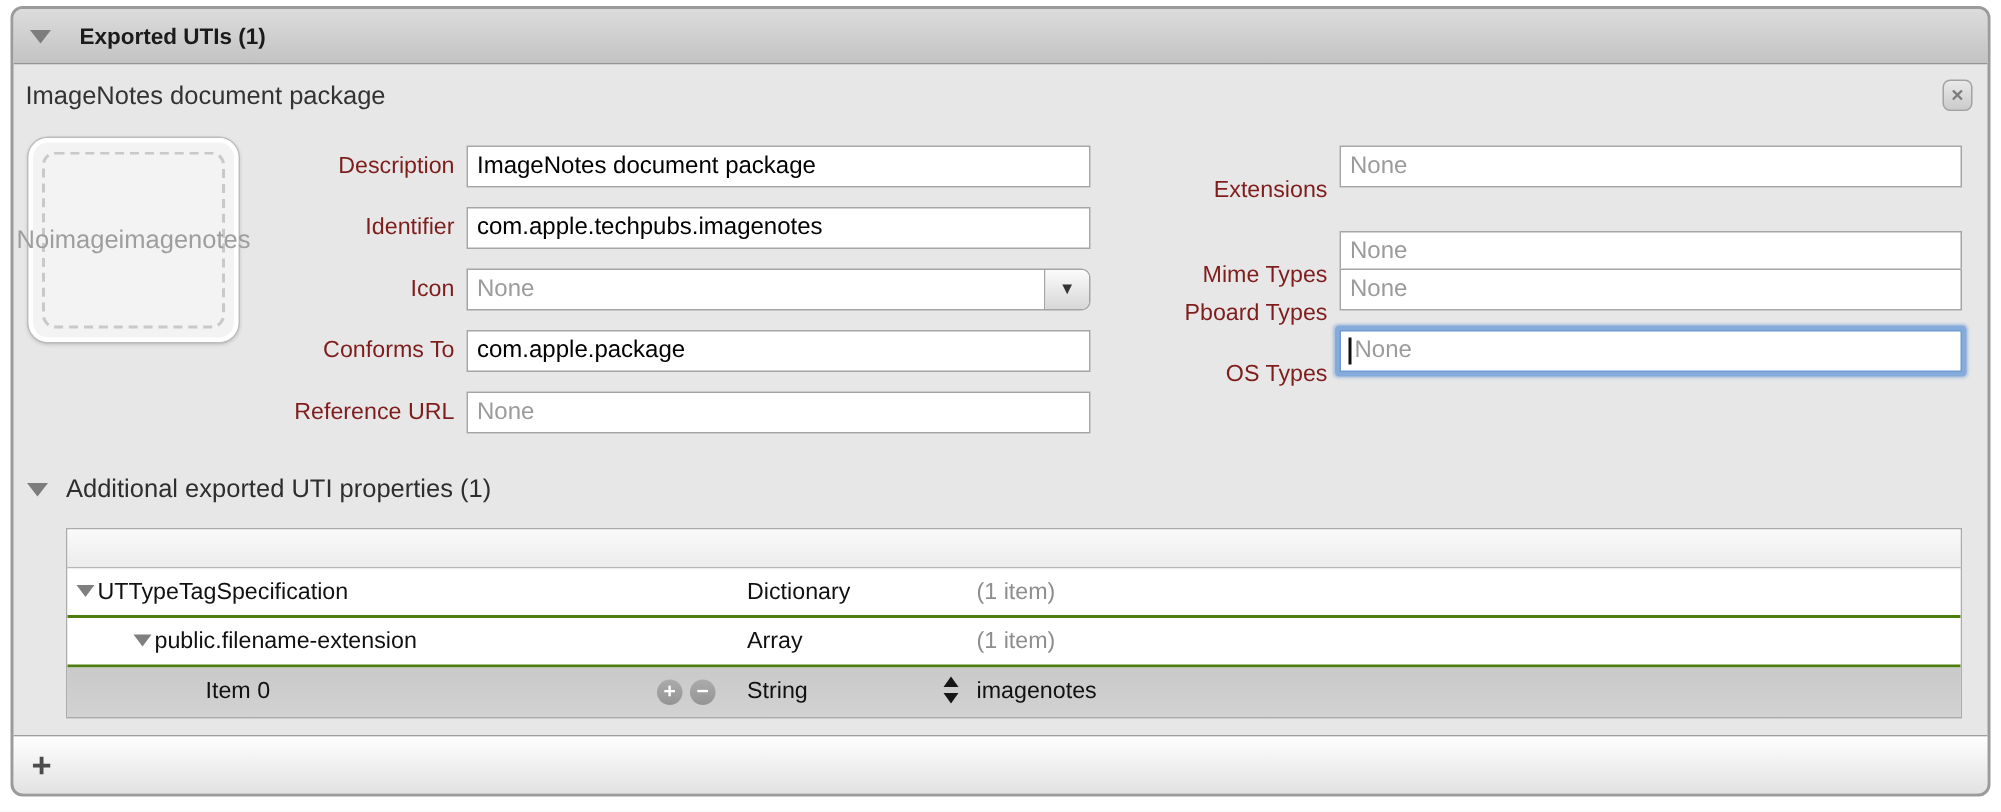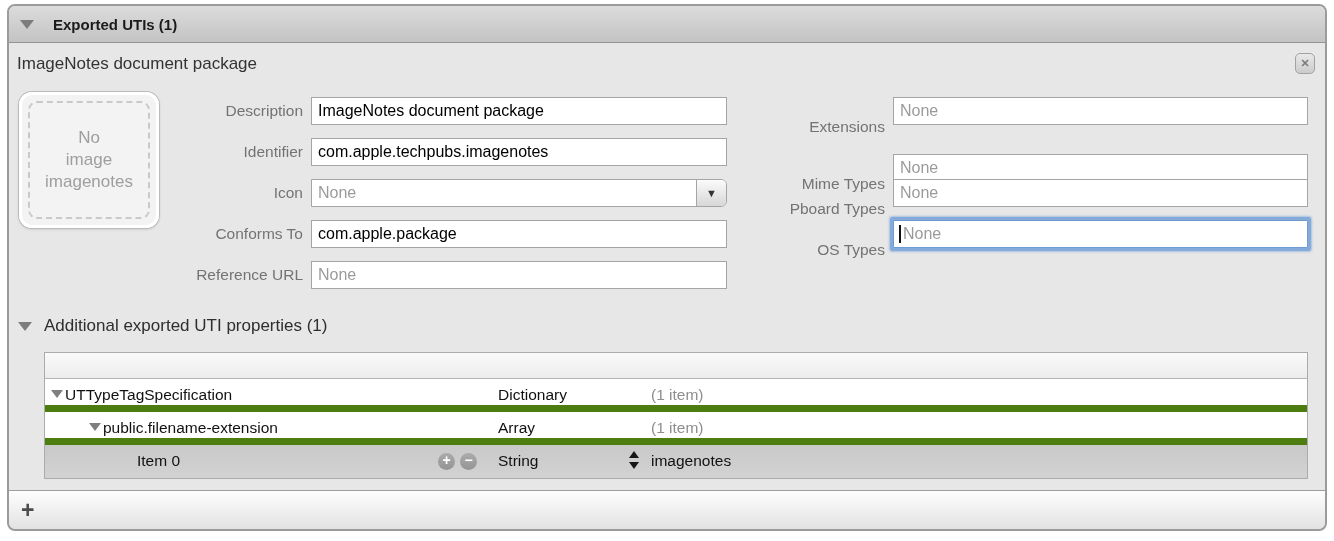--- a/index.html
+++ b/index.html
@@ -26,26 +26,26 @@
     background:linear-gradient(#e9e9e9,#cbcbcb);
     display:flex; align-items:center; justify-content:center;
     font-size:11px; font-weight:bold; color:#7c7c7c; cursor:default; }
 
   
   .image-well { position:absolute; left:10px; top:86px; width:140px; height:136px;
     background:#f3f3f3; border-radius:13px;
     box-shadow:0 0 0 1px #bcbcbc, 0 1px 3px rgba(0,0,0,.22), inset 0 0 0 3px #ffffff; }
   .image-well-dash { position:absolute; left:9px; top:9px; right:9px; bottom:9px;
     border:2px dashed #c9c9c9; border-radius:9px;
-    display:flex; flex-direction:column; align-items:center; justify-content:center;
+    display:flex; flex-direction:row; align-items:center; justify-content:center;
     color:#9e9e9e; font-size:17px; line-height:1.3; }
 
   
   .frow { position:absolute; height:28px; display:flex; align-items:center; }
-  .frow .lbl { text-align:right; font-size:15.5px; color:#737373; padding-right:8px; }
+  .frow .lbl { text-align:right; font-size:15.5px; color:#7f1d1d; padding-right:8px; }
   .frow.left { left:110px; }
   .frow.left .lbl { width:192px; }
   .frow.right { left:690px; }
   .frow.right .lbl { width:194px;margin-top:32px; }
   .tfield { height:28px; border:1px solid #a5a5a5; background:#ffffff;
     font-family:"Liberation Sans", sans-serif; font-size:16px; color:#000;
     padding:0 6px; outline:none; }
   .tfield::placeholder { color:#9b9b9b; opacity:1; }
   .frow.left .tfield { width:416px; }
   .frow.right .tfield { width:415px; }
@@ -78,21 +78,21 @@
   .ptable { position:absolute; left:35px; top:346px; width:1264px;
     border:1px solid #ababab; background:#ffffff; }
   .thead { height:26px; background:linear-gradient(#fafafa,#ececec);
     border-bottom:1px solid #b5b5b5; position:relative;
     font-size:15px; font-weight:bold; color:#111; }
   .thead span { position:absolute; top:4px;margin-top:32px; }
   .th-key   { left:40px; }
   .th-type  { left:453px; }
   .th-value { left:606px; }
   .trow { height:33px; position:relative; font-size:15.5px; color:#111;
-    background:#ffffff; border-bottom:7px solid #4d7c0f; cursor:default; }
+    background:#ffffff; border-bottom:2px solid #4d7c0f; cursor:default; }
   .trow:last-child { border-bottom:none; }
   .trow.selected { background:linear-gradient(#c9c9c9,#d2d2d2); }
   .trow .cell { position:absolute; top:7px; white-space:nowrap; }
   .row-tri { position:absolute; top:11px; width:0; height:0;
     border-left:6px solid transparent; border-right:6px solid transparent;
     border-top:8px solid #7f7f7f; }
   .muted { color:#8e8e8e; }
   .circle-btn { position:absolute; top:8px; width:17px; height:17px;
     border-radius:50%; background:linear-gradient(#ababab,#949494); color:#fff;
     font-size:14px; font-weight:bold; line-height:15px; text-align:center;

